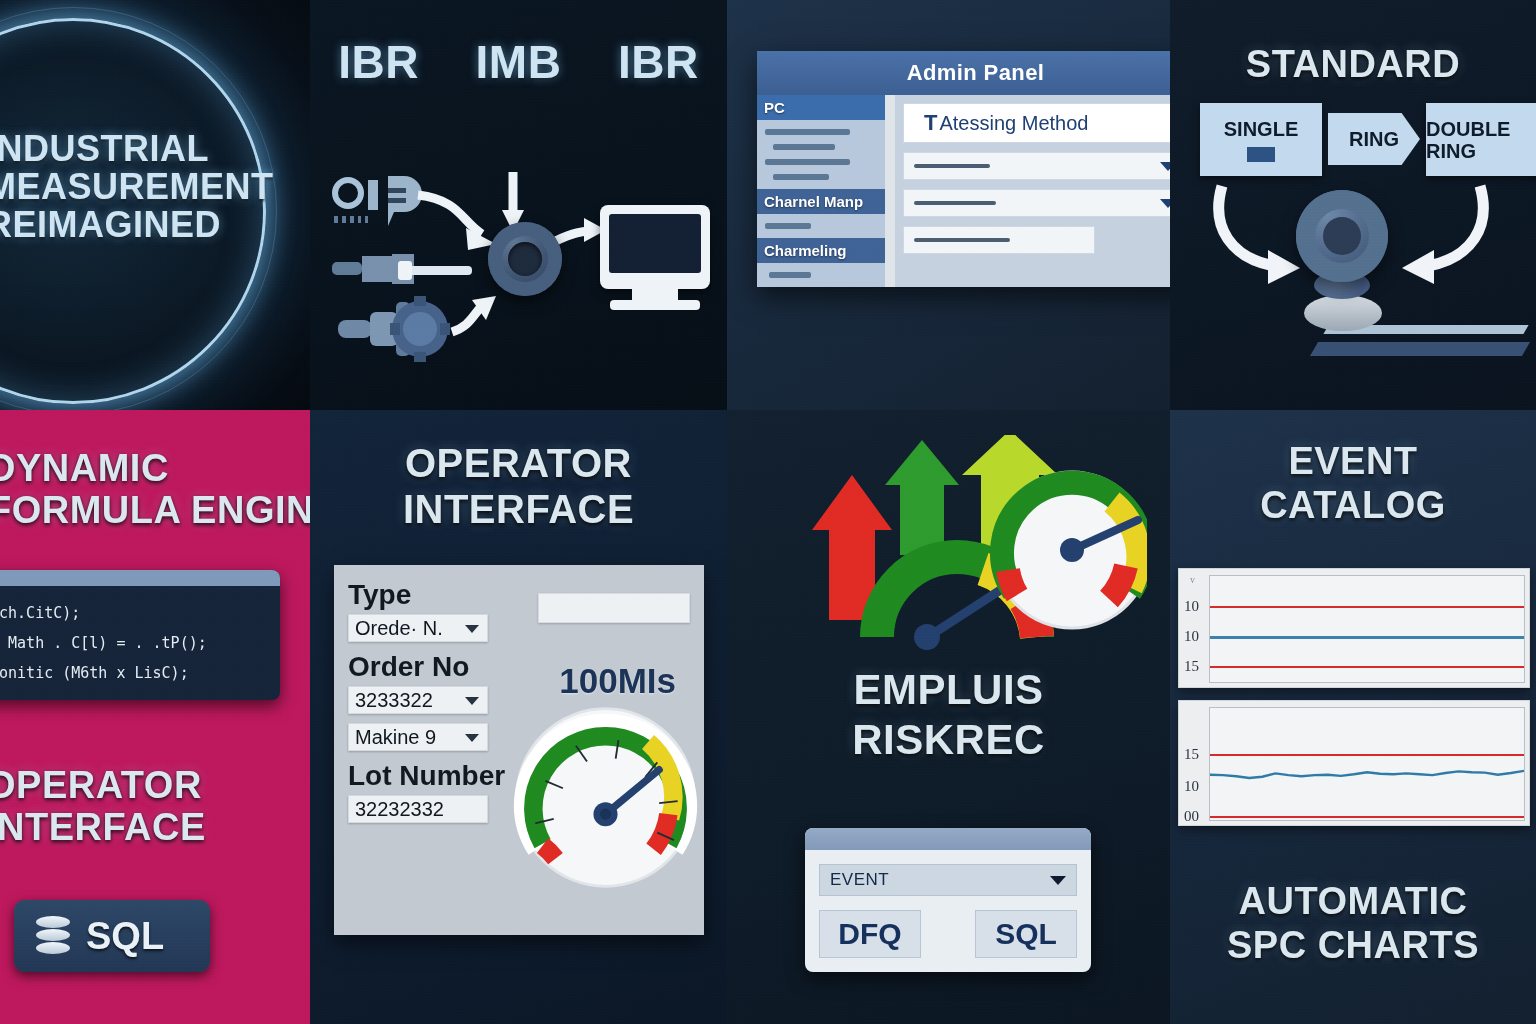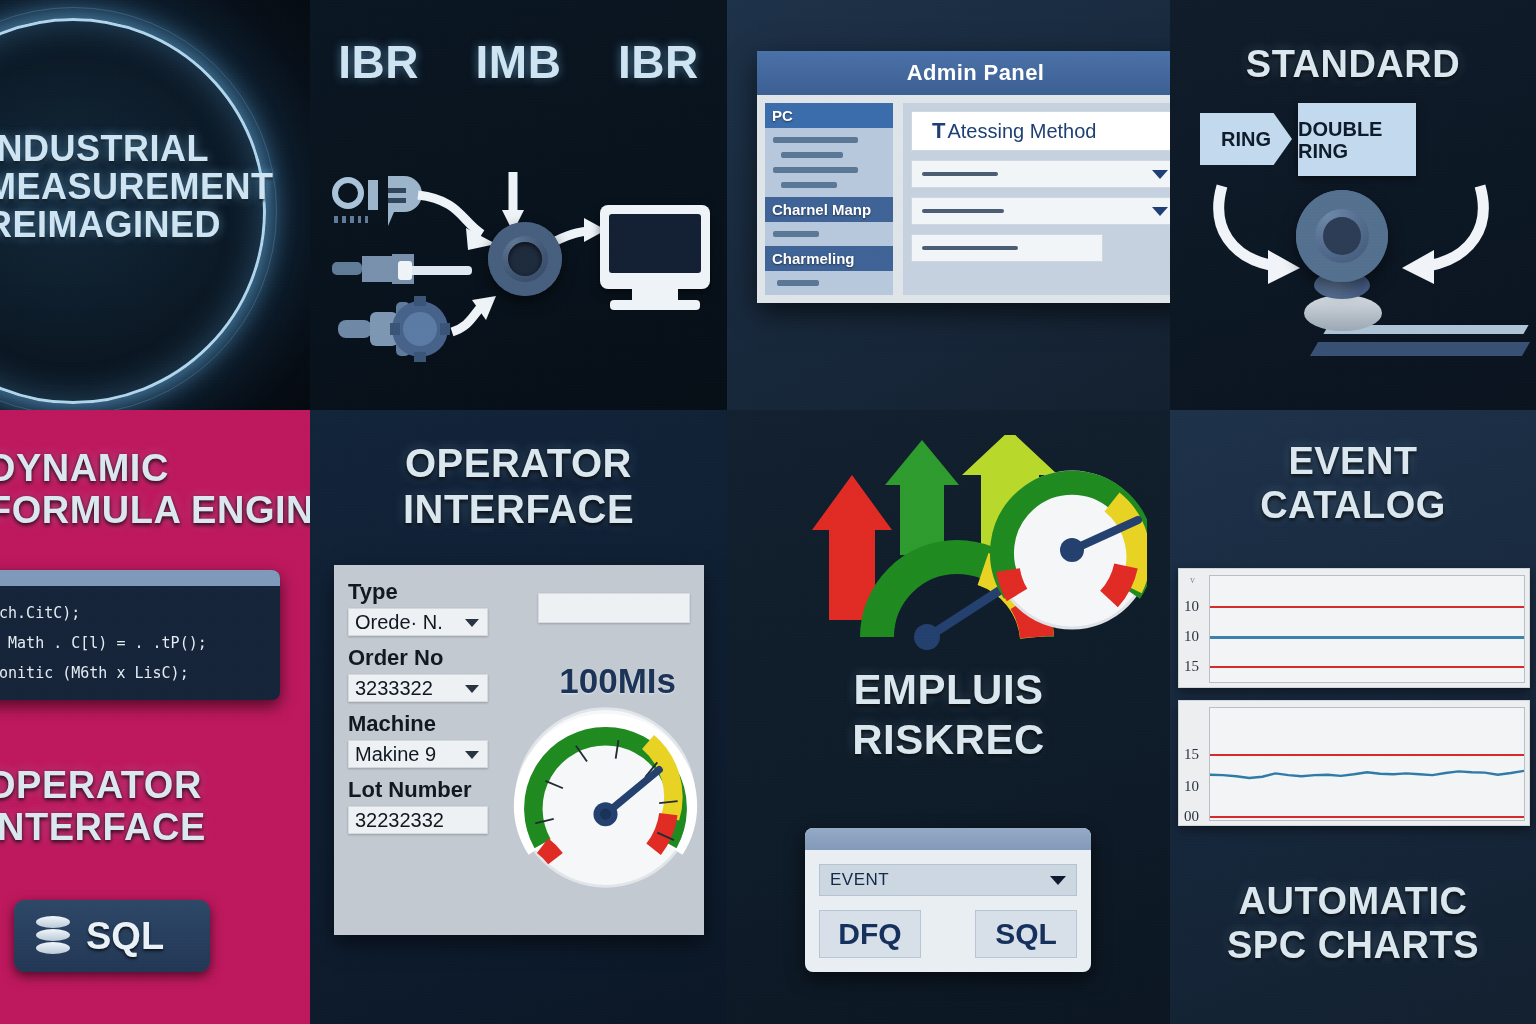--- a/index.html
+++ b/index.html
@@ -64,21 +64,21 @@
      background:#eef3f7;box-shadow:0 4px 10px rgba(0,0,0,.5);}
   .monitor:before{content:"";position:absolute;left:9px;top:9px;right:9px;bottom:16px;border-radius:3px;background:#132034;}
   .mon-stand{position:absolute;left:322px;top:289px;width:46px;height:14px;background:#eef3f7;}
   .mon-base{position:absolute;left:300px;top:300px;width:90px;height:10px;border-radius:4px;background:#eef3f7;}
   .arrow-svg{position:absolute;left:0;top:0;width:417px;height:410px;pointer-events:none;}
 
   
   .adminwin{position:absolute;left:30px;top:51px;width:437px;box-shadow:0 10px 26px rgba(0,0,0,.6);}
   .adm-title{background:linear-gradient(#4a71a8,#3c5f92);color:#fff;font-size:22px;font-weight:bold;
      text-align:center;padding:9px 0;letter-spacing:.4px;}
-  .adm-body{background:#dfe4e9;padding:8px;display:flex;gap:10px;}
+  .adm-body{background:#dfe4e9;padding:0;display:flex;gap:10px;}
   .adm-side{width:128px;background:#b8c8dc;}
   .adm-side-h{background:#3f6396;color:#fff;font-size:15px;font-weight:bold;padding:4px 7px;
      text-shadow:0 1px 2px rgba(0,0,0,.5);white-space:nowrap;}
   .adm-side-h.sel{background:#3b6cab;}
   .sk{height:6px;border-radius:2px;background:#5a7795;margin:9px 8px;}
   .adm-main{flex:1;background:#c5d1de;padding:8px;}
   .adm-field{background:#f2f5f8;border:1px solid #cfd8e2;margin-bottom:9px;height:26px;position:relative;}
   .adm-head-field{background:#fff;height:38px;display:flex;align-items:center;padding-left:20px;gap:4px;}
   .tlogo{font-size:22px;font-weight:bold;color:#1d3f73;letter-spacing:-2px;}
   .adm-head-field span.txt{font-size:20px;color:#1d3f73;font-weight:500;}
@@ -120,21 +120,21 @@
      box-shadow:0 4px 12px rgba(0,0,0,.6);}
   .dbicon{width:34px;height:40px;position:relative;}
   .dbicon i{position:absolute;left:0;width:34px;height:12px;border-radius:50%;
      background:linear-gradient(#f2f6fa,#b9cad8);display:block;}
   .sqlbtn .lbl{font-size:38px;font-weight:bold;color:#e9f1f7;text-shadow:0 2px 3px rgba(0,0,0,.7);}
 
   
   .p6-title{position:absolute;top:30px;left:0;width:417px;text-align:center;font-size:40px;line-height:1.15;}
   .oppanel{position:absolute;left:24px;top:155px;width:370px;height:370px;background:#c2c9d1;
      box-shadow:0 8px 20px rgba(0,0,0,.55);padding:14px;box-sizing:border-box;}
-  .fl{font-size:22px;font-weight:bold;color:#101820;margin-bottom:3px;}
+  .fl{font-size:28px;font-weight:bold;color:#101820;margin-bottom:3px;}
   .fi{width:140px;height:28px;background:#eef1f4;border:1px solid #d3d9df;position:relative;
      font-size:20px;color:#0f1720;padding:2px 6px;box-sizing:border-box;margin-bottom:9px;
      box-shadow:0 1px 2px rgba(0,0,0,.22);}
   .fi .cv{position:absolute;right:8px;top:10px;width:0;height:0;border-left:7px solid transparent;
      border-right:7px solid transparent;border-top:8px solid #28333f;}
   .blankfield{position:absolute;right:14px;top:28px;width:150px;height:28px;background:#eef1f4;
      border:1px solid #d6dce2;box-shadow:0 1px 2px rgba(0,0,0,.2);}
   .gval{position:absolute;right:28px;top:96px;font-size:35px;font-weight:bold;color:#1b3357;
      text-shadow:0 1px 2px rgba(255,255,255,.5);}
   .gauge{position:absolute;right:6px;top:140px;width:185px;height:185px;}
@@ -240,20 +240,24 @@
           </div>
         </div>
       </div>
     </div>
     <div class="noise"></div>
   </div>
 
   <div class="panel p4">
     <div class="p4-title hl">STANDARD</div>
     <div class="badges">
+      <div class="badge b1">
+        <span>SINGLE</span>
+        <span class="chip"></span>
+      </div>
       <div class="badge b2">
         <span>RING</span>
       </div>
       <div class="badge b3">
         <span>DOUBLE RING</span>
       </div>
     </div>
     <svg class="arrow-svg" style="width:366px" viewBox="0 0 366 410">
       <path d="M52 186 C40 228 62 258 104 266" stroke="#f0f4f8" stroke-width="11" fill="none"></path>
       <polygon points="98,250 130,268 98,284" fill="#f0f4f8"></polygon>
@@ -418,21 +422,20 @@
       <div class="fl">Type</div>
       <div class="fi">
         <span>Orede· N.</span>
         <span class="cv"></span>
       </div>
       <div class="fl">Order No</div>
       <div class="fi">
         <span>3233322</span>
         <span class="cv"></span>
       </div>
-      <div class="fl">Machine</div>
       <div class="fi">
         <span>Makine 9</span>
         <span class="cv"></span>
       </div>
       <div class="fl">Lot Number</div>
       <div class="fi">
         <span>32232332</span>
       </div>
 
       <div class="blankfield"></div>

